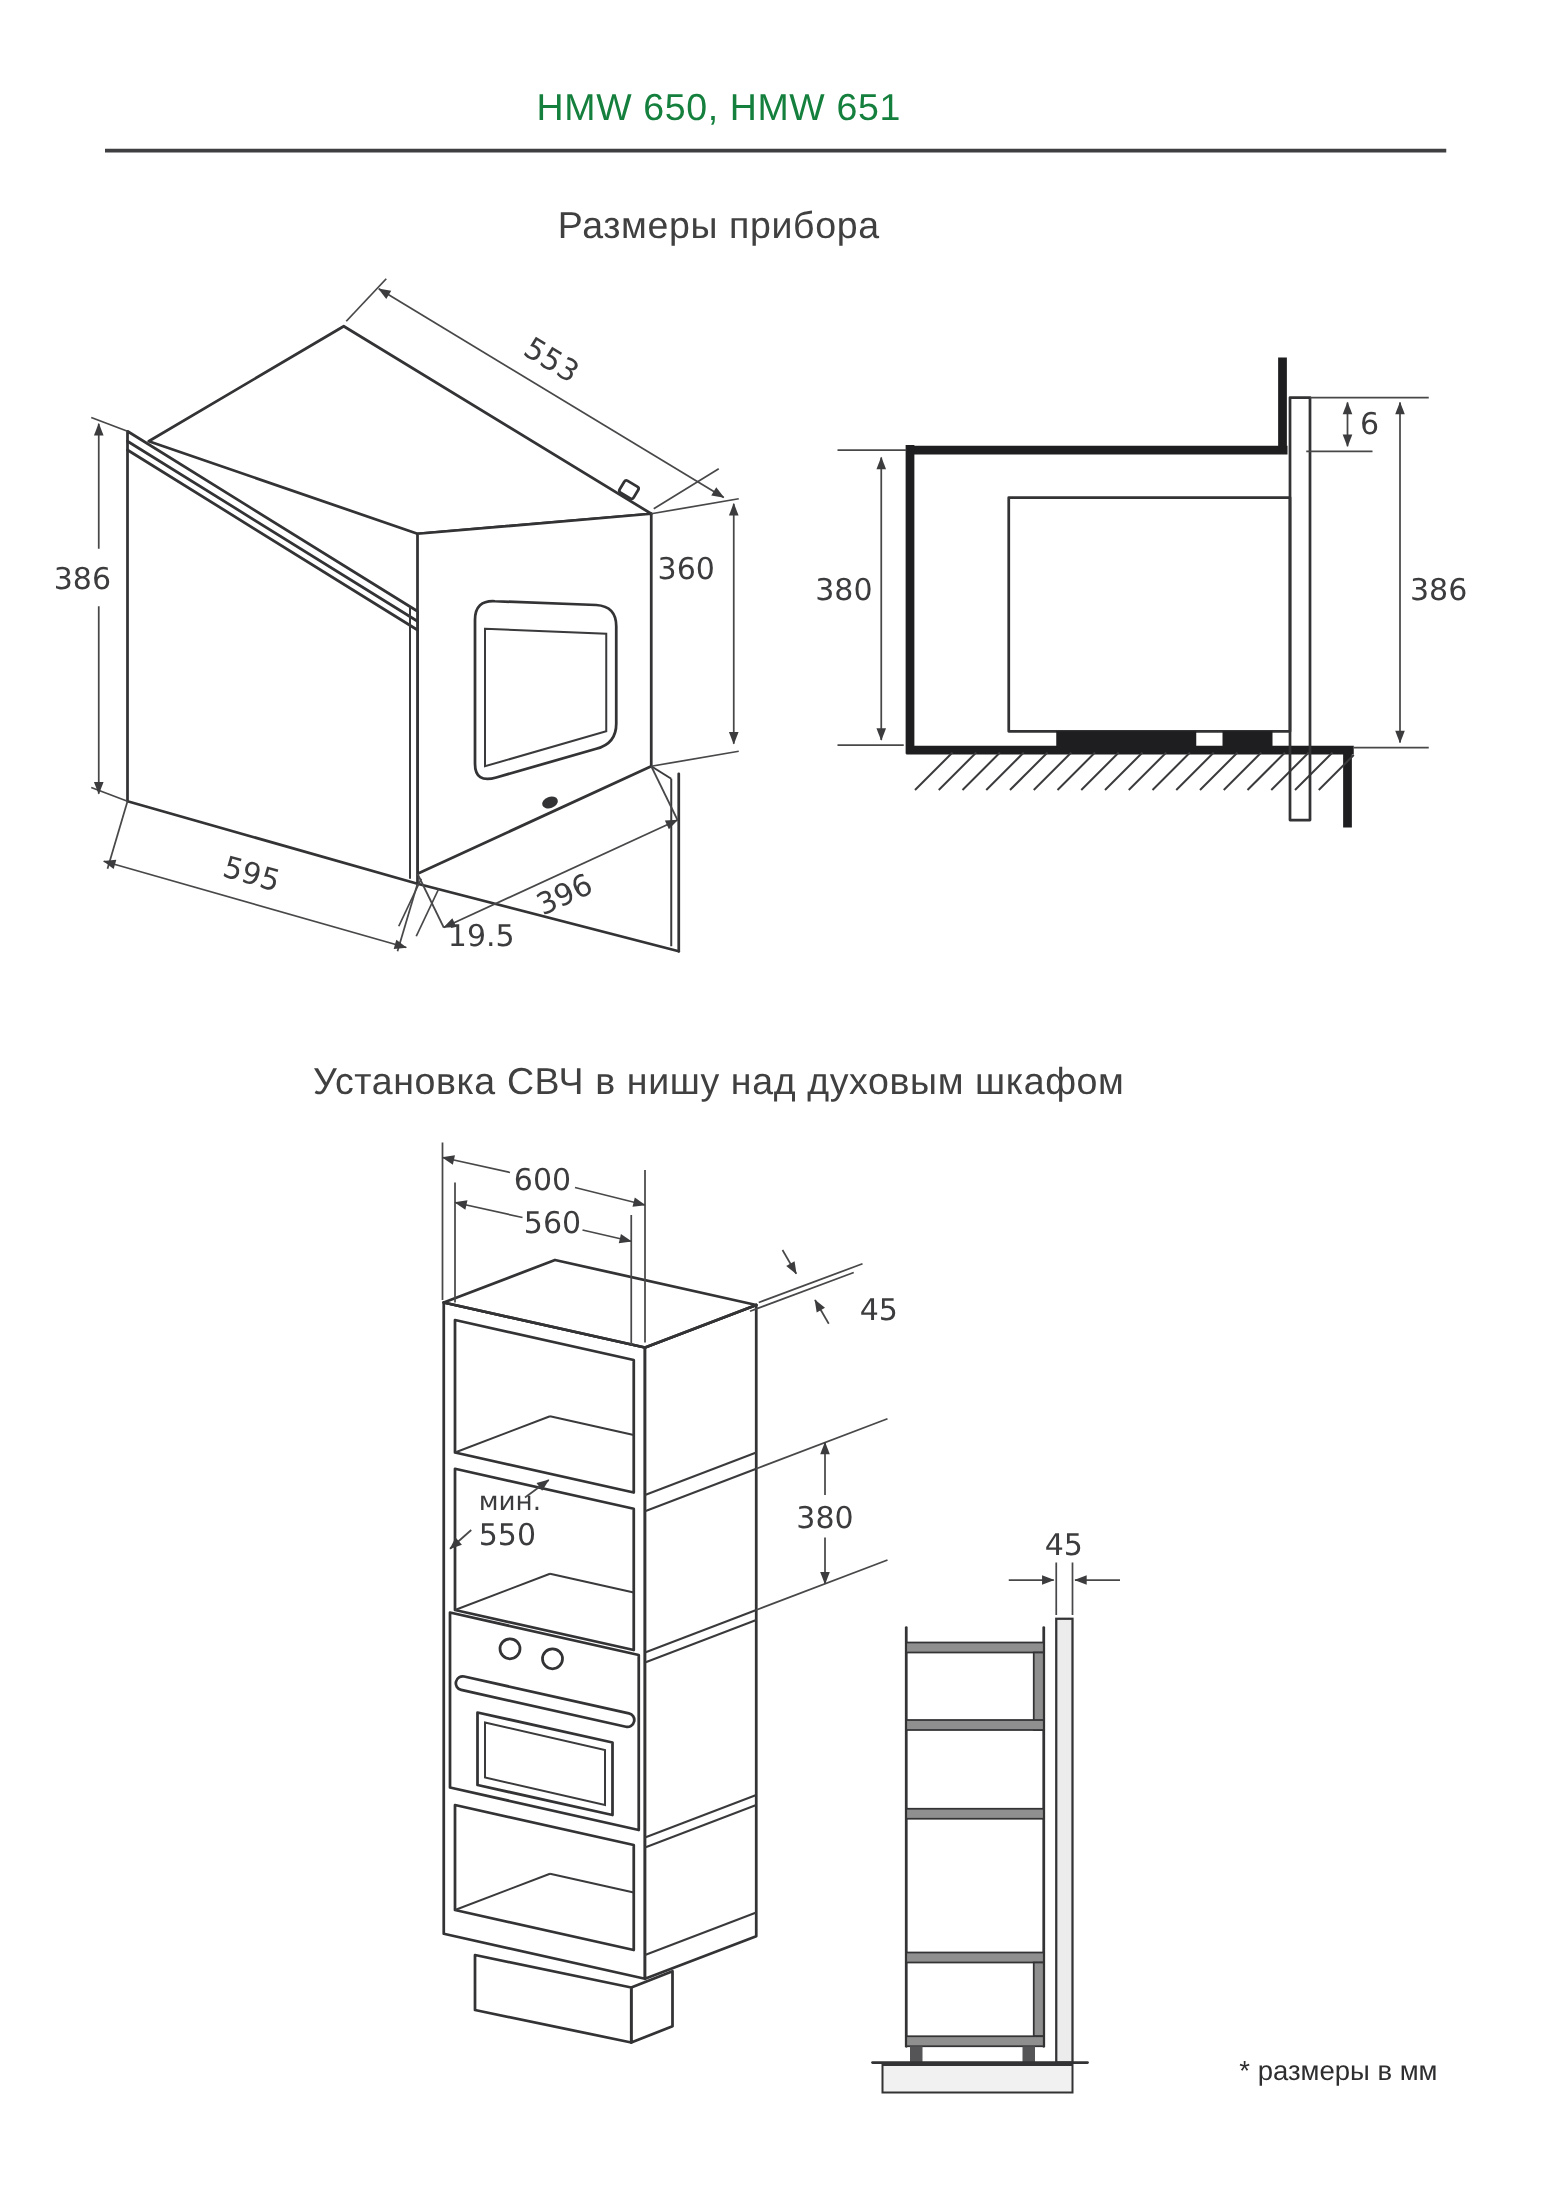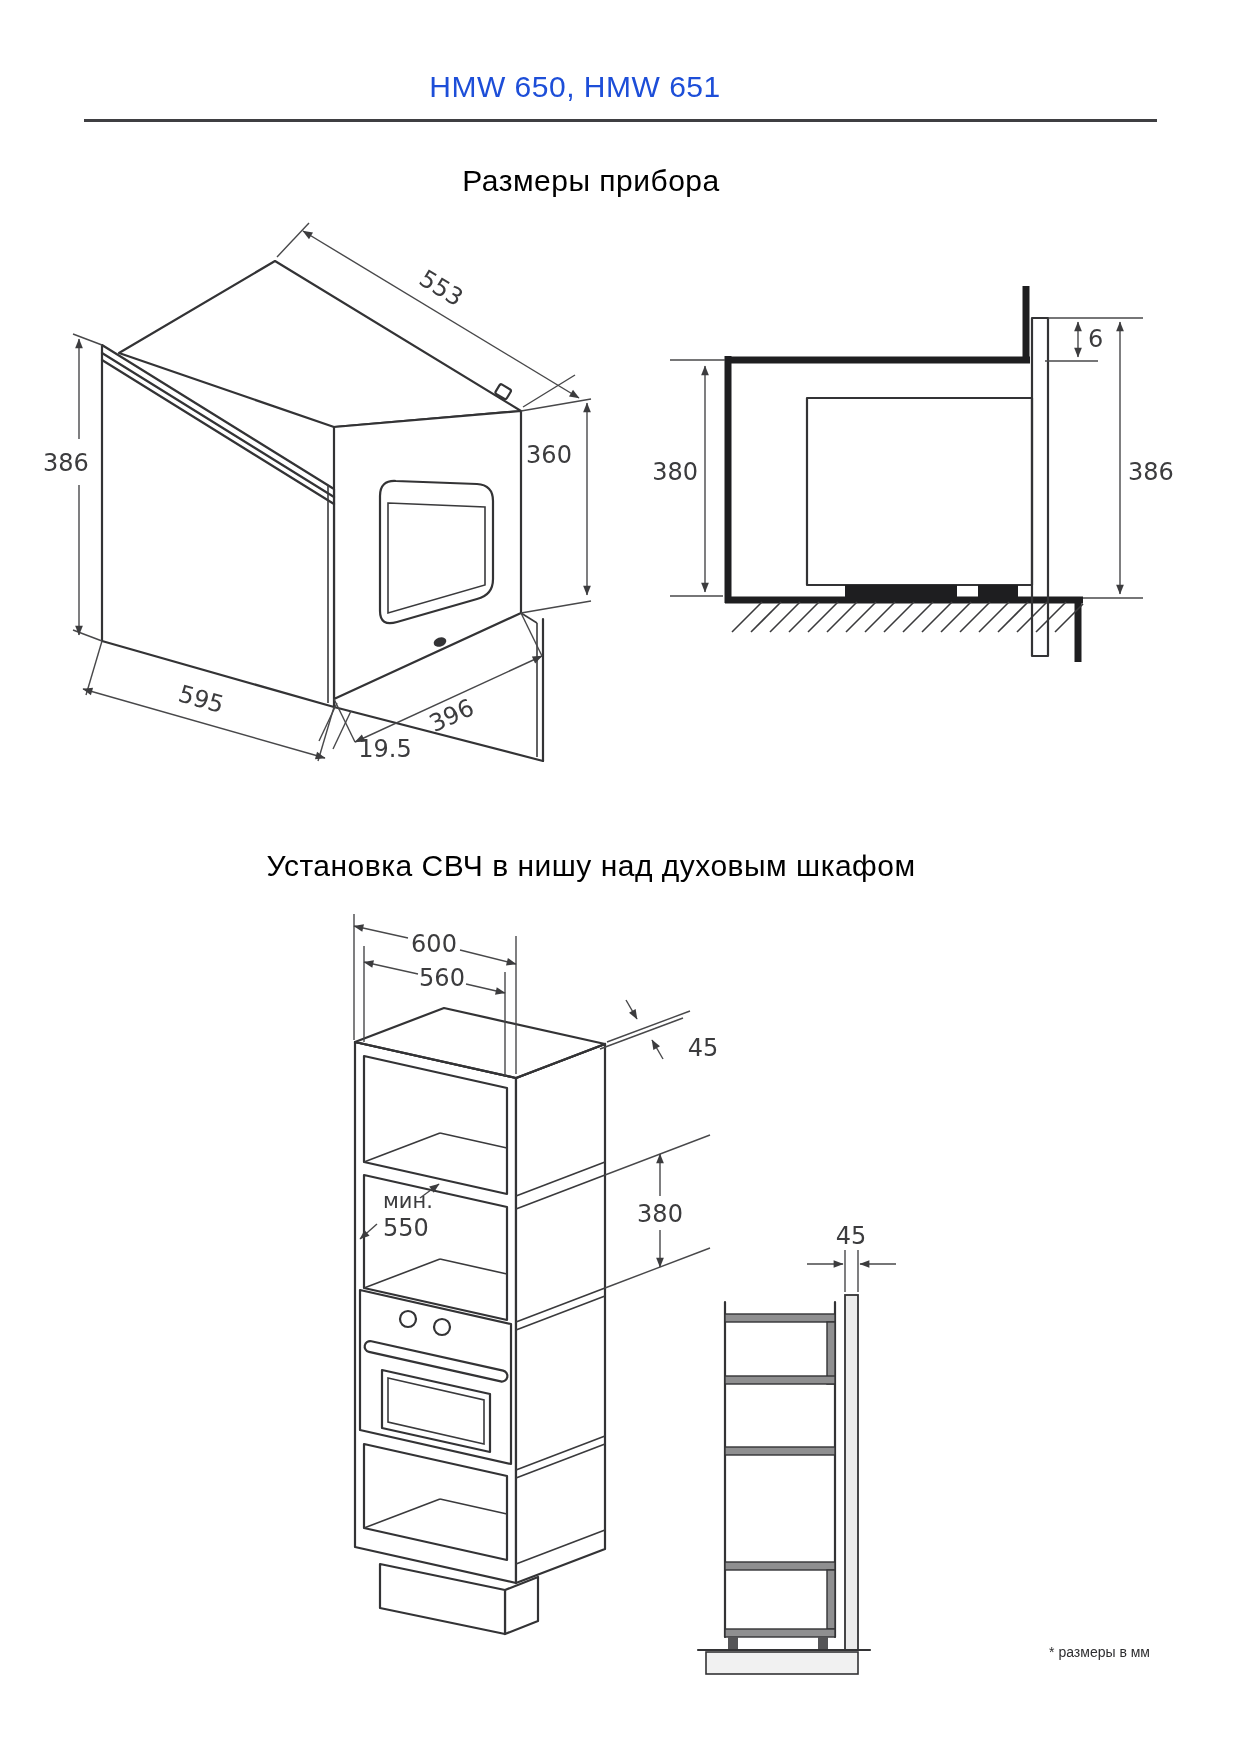--- a/index.html
+++ b/index.html
@@ -2,37 +2,37 @@
 <html><head>
 <meta charset="utf-8">
 <style>
   html,body{margin:0;padding:0;}
   body{
     width:1241px;height:1754px;position:relative;background:#ffffff;
     font-family:"Liberation Sans", sans-serif;overflow:hidden;
   }
   .title{
     position:absolute;left:0;top:70px;width:1150px;text-align:center;
-    font-size:30px;color:#1d4ed8;letter-spacing:0.5px;
+    font-size:30px;color:#15803d;letter-spacing:0.5px;
   }
   .rule{
     position:absolute;left:84px;top:119px;width:1073px;height:3px;background:#3f3f42;
   }
   .section-title{
-    position:absolute;left:16px;width:1150px;text-align:center;
-    font-size:30px;color:#000000;letter-spacing:0.5px;
+    position:absolute;left:0;width:1150px;text-align:center;
+    font-size:30px;color:#404040;letter-spacing:0.5px;
   }
   #section1{top:164px;}
   #section2{top:810px;margin-top:39px;}
   .fig{position:absolute;}
   #fig1-iso{left:35px;top:195px;}
   #fig1-sec{left:620px;top:228px;}
   #fig2{left:270px;top:872px;}
   .footnote{
-    position:absolute;right:91px;top:1644px;font-size:14px;color:#2e2e30;
+    position:absolute;right:91px;top:1644px;font-size:22px;color:#2e2e30;
   }
   svg text{
     font-family:"DejaVu Sans","Liberation Sans",sans-serif;
     fill:#3c3c3e;
   }
   .dimtxt{font-size:24px;}
   .mintxt{font-size:21px;}
   .ln{stroke:#333335;stroke-width:2.2;fill:none;stroke-linejoin:round;stroke-linecap:round;}
   .lnthin{stroke:#3a3a3c;stroke-width:1.6;fill:none;}
   .face{stroke:#333335;stroke-width:2.2;fill:#ffffff;stroke-linejoin:round;}

